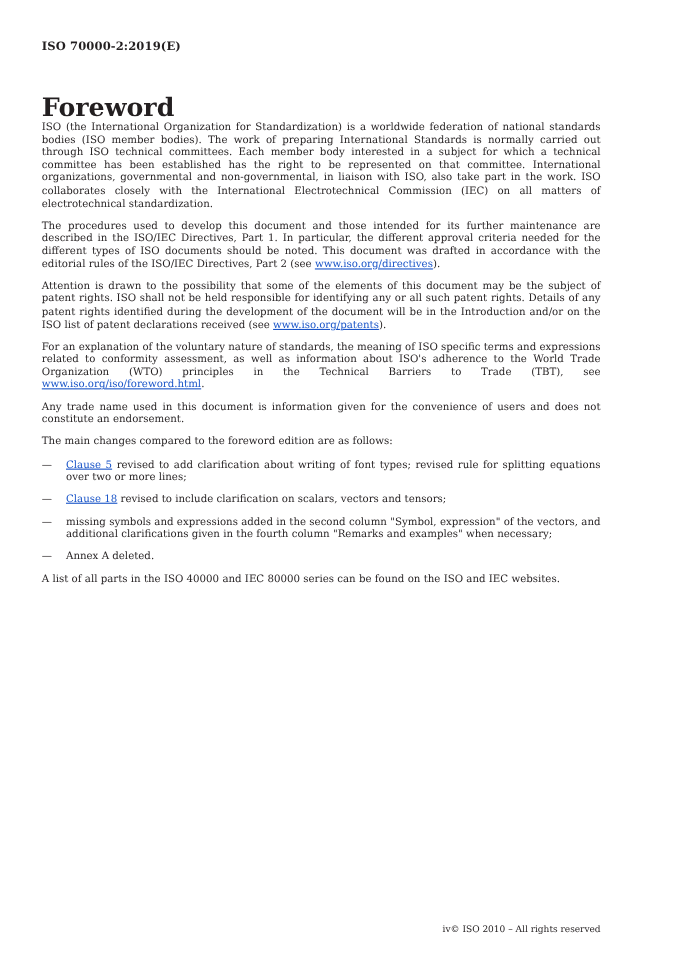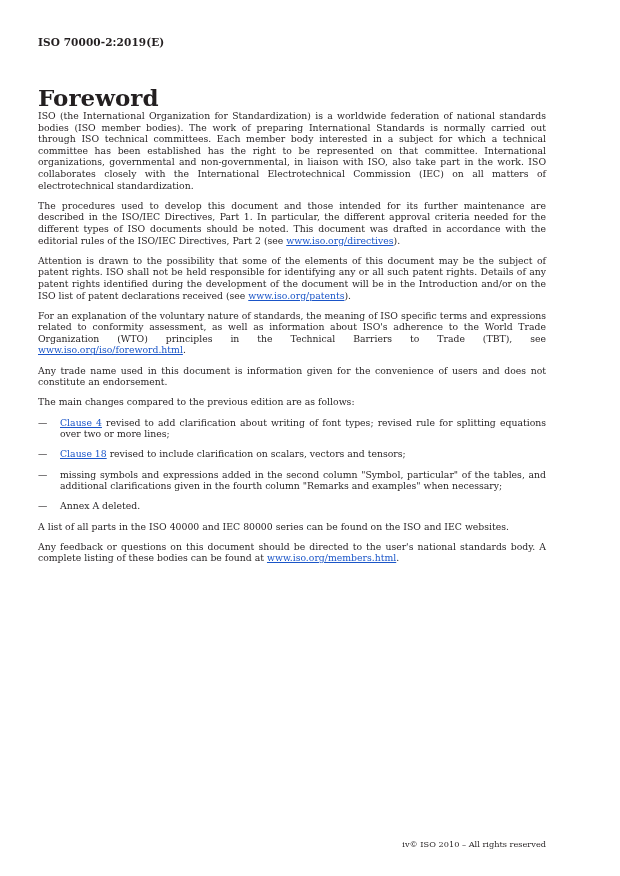--- a/index.html
+++ b/index.html
@@ -29,31 +29,30 @@
   <p><span>The procedures used to develop this document and those intended for its further maintenance are described in the ISO/IEC Directives, Part 1. In particular, the different approval criteria needed for the different types of ISO documents should be noted. This document was drafted in accordance with the editorial rules of the ISO/IEC Directives, Part 2 (see </span><a class="link">www.iso.org/directives</a><span>).</span></p>
 
   <p><span>Attention is drawn to the possibility that some of the elements of this document may be the subject of patent rights. ISO shall not be held responsible for identifying any or all such patent rights. Details of any patent rights identified during the development of the document will be in the Introduction and/or on the ISO list of patent declarations received (see </span><a class="link">www.iso.org/patents</a><span>).</span></p>
 
   <p><span>For an explanation of the voluntary nature of standards, the meaning of ISO specific terms and expressions related to conformity assessment, as well as information about ISO's adherence to the World Trade Organization (WTO) principles in the Technical Barriers to Trade (TBT), see </span><a class="link">www.iso.org/iso/foreword.html</a><span>.</span></p>
 
   <p>Any trade name used in this document is information given for the convenience of users and does not constitute an endorsement.</p>
 
 
 
-  <p>The main changes compared to the previous edition are as follows:</p>
+  <p>The main changes compared to the foreword edition are as follows:</p>
 
   <ul class="list">
-    <li><span class="dash">—</span><a class="link">Clause 4</a><span> revised to add clarification about writing of font types; revised rule for splitting equations over two or more lines;</span></li>
+    <li><span class="dash">—</span><a class="link">Clause 5</a><span> revised to add clarification about writing of font types; revised rule for splitting equations over two or more lines;</span></li>
     <li><span class="dash">—</span><a class="link">Clause 18</a><span> revised to include clarification on scalars, vectors and tensors;</span></li>
-    <li><span class="dash">—</span><span>missing symbols and expressions added in the second column "Symbol, particular" of the tables, and additional clarifications given in the fourth column "Remarks and examples" when necessary;</span></li>
+    <li><span class="dash">—</span><span>missing symbols and expressions added in the second column "Symbol, expression" of the vectors, and additional clarifications given in the fourth column "Remarks and examples" when necessary;</span></li>
     <li><span class="dash">—</span><span>Annex A deleted.</span></li>
   </ul>
 
 
   <p>A list of all parts in the ISO 40000 and IEC 80000 series can be found on the ISO and IEC websites.</p>
 
-  <p><span>Any feedback or questions on this document should be directed to the user's national standards body. A complete listing of these bodies can be found at </span><a class="link">www.iso.org/members.html</a><span>.</span></p>
 </div>
 
 <div class="footer">
   <span>iv</span>
   <span>© ISO 2010 – All rights reserved</span>
 </div>
 
 </body></html>

